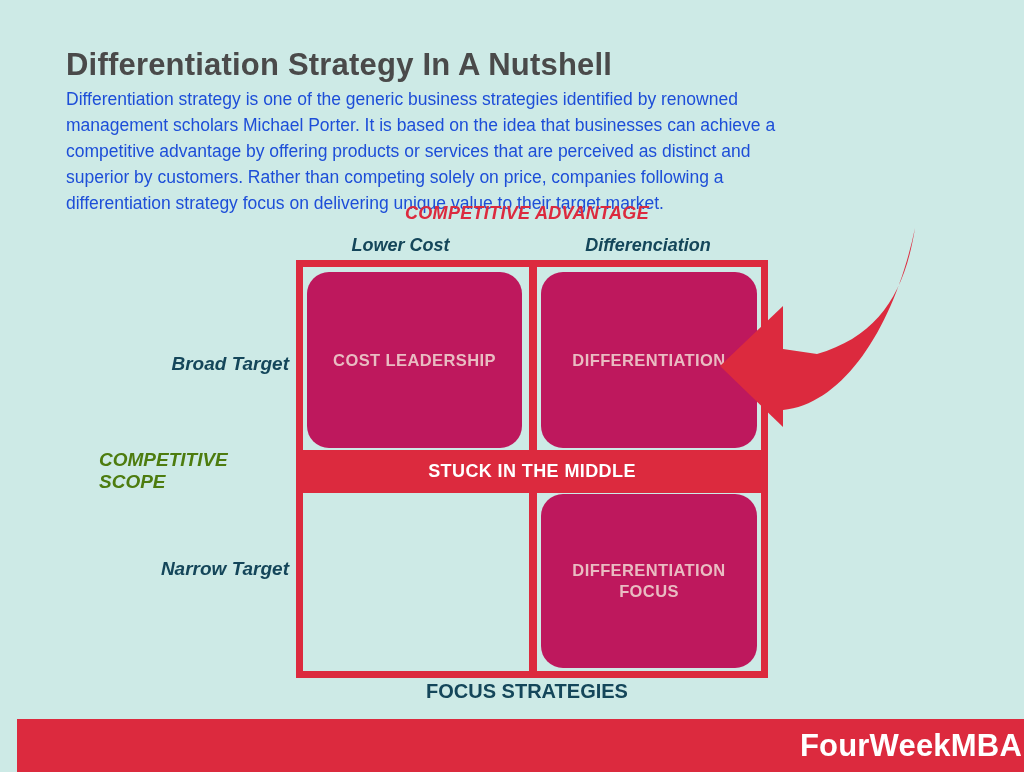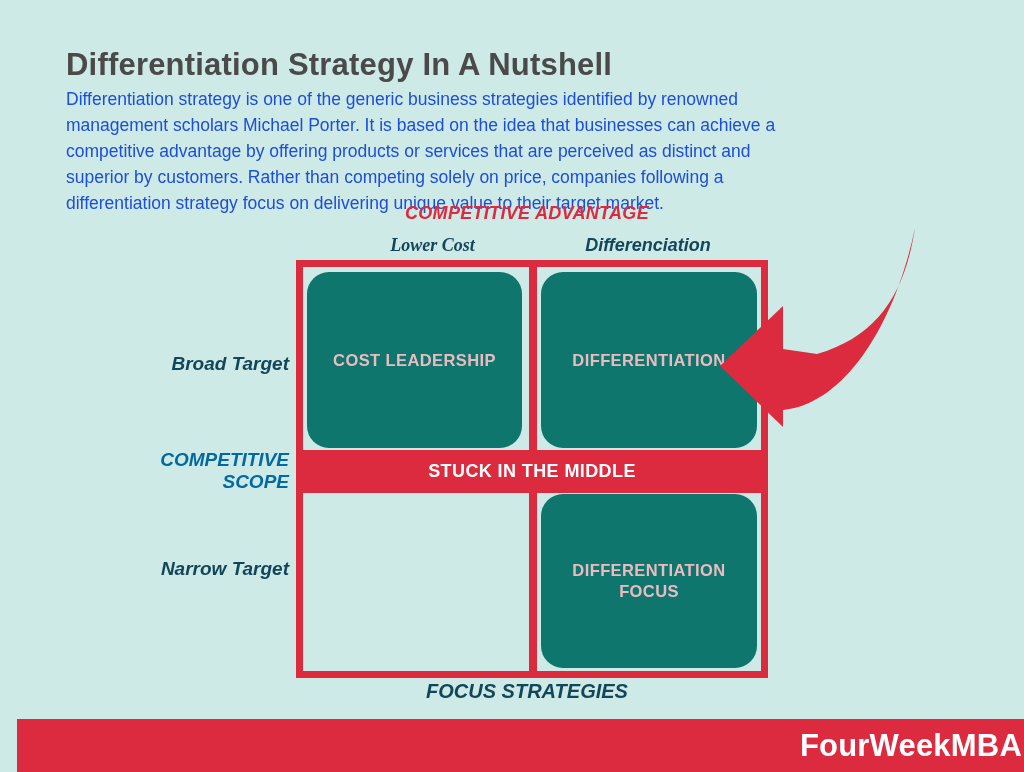--- a/index.html
+++ b/index.html
@@ -31,51 +31,51 @@
   
   .axis-top-title {
     left: 280px; top: 203px; width: 460px;
     text-align: center; font-size: 18px; font-weight: bold; font-style: italic;
     color: #dc2a3e; letter-spacing: 0.3px;
   }
   .col-label {
     top: 235px; text-align: center;
     font-size: 18px; font-weight: bold; font-style: italic; color: #14465a;
   }
-  .col-label.left  { left: 308px; width: 215px; font-family: Liberation Serif, serif; }
+  .col-label.left  { left: 276px; width: 215px; }
   .col-label.right { left: 522px; width: 218px; }
 
   .row-label {
     left: 82px; width: 190px; text-align: right;
     font-size: 19px; font-weight: bold; font-style: italic; color: #14465a;
   }
   .row-label.broad  { top: 353px; }
   .row-label.narrow { top: 558px; }
 
   .axis-left-title {
-    left: 82px; top: 449px; width: 190px; text-align: right;
-    font-size: 19px; font-weight: bold; font-style: italic; color: #0369a1;
+    left: 82px; top: 449px; width: 190px; 
+    font-size: 19px; font-weight: bold; font-style: italic; color: #4d7c0f;
     line-height: 22px;
   }
   .axis-bottom-title {
     left: 280px; top: 680px; width: 460px; text-align: center;
-    font-size: 20px; font-weight: bold; font-style: italic; color: #14465a;
+    font-size: 20px; font-weight: bold; color: #14465a;
   }
 
   
   .matrix-frame {
     left: 279px; top: 260px; width: 472px; height: 418px;
     border: 7px solid #dc2a3e; box-sizing: border-box;
   }
   .matrix-divider {
     left: 512px; top: 260px; width: 8px; height: 418px;
     background: #dc2a3e;
   }
   .cell {
-    background: #0f766e; border-radius: 22px;
+    background: #be185d; border-radius: 22px;
     display: flex; align-items: center; justify-content: center;
     text-align: center;
     color: #e9bcc2; font-weight: bold; font-size: 16.5px;
     letter-spacing: 0.4px; line-height: 21px;
   }
   .cell.tl { left: 290px; top: 272px; width: 215px; height: 176px; }
   .cell.tr { left: 524px; top: 272px; width: 216px; height: 176px; }
   .cell.bl { left: 290px; top: 494px; width: 215px; height: 174px; }
   .cell.br { left: 524px; top: 494px; width: 216px; height: 174px; align-items: center; }
   .cell.br span { display: inline-block; max-width: 160px; }

